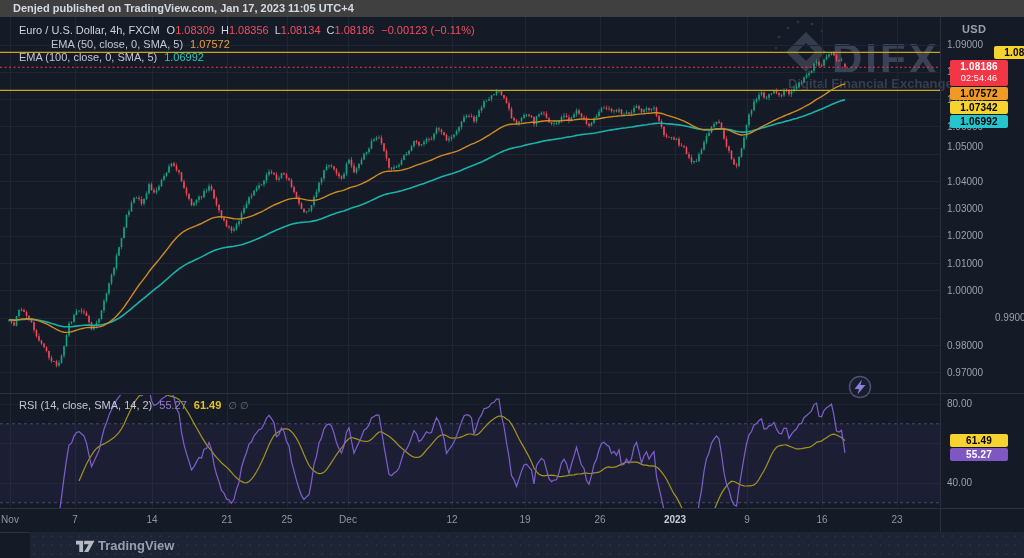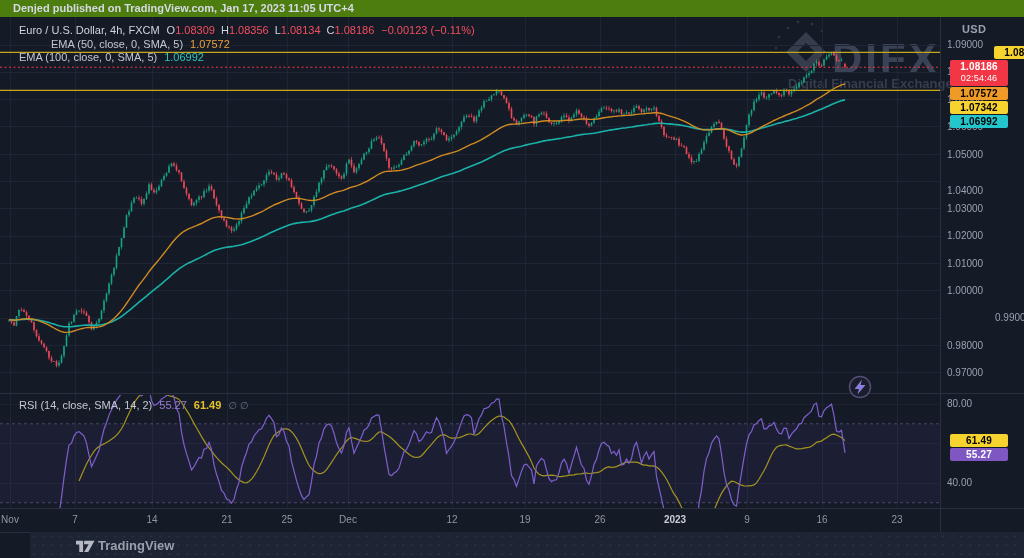--- a/index.html
+++ b/index.html
@@ -1,19 +1,19 @@
 <!DOCTYPE html>
 <html><head>
 <meta charset="utf-8">
 <style>
   html,body{margin:0;padding:0;background:#0d1118;}
   #app{position:relative;width:1024px;height:558px;background:#151a27;overflow:hidden;
        font-family:"Liberation Sans","DejaVu Sans",sans-serif;-webkit-font-smoothing:antialiased;}
   .abs{position:absolute;}
-  #header-bar{left:0;top:0;width:1024px;height:17px;background:#4d7c0f;z-index:5;}
+  #header-bar{left:0;top:0;width:1024px;height:17px;background:#404040;z-index:5;}
   #header-bar span{position:absolute;left:13px;top:2px;font-size:11px;font-weight:700;color:#d6dae4;white-space:nowrap;}
   #chart-svg{left:0;top:0;z-index:1;}
   .legend-row{z-index:6;font-size:11px;color:#d1d4dc;white-space:nowrap;display:flex;gap:7px;align-items:center;}
   .legend-row .lbl{color:#d1d4dc;}
   .legend-row .dim{color:#c3c7d1;}
   .ohlc{display:flex;gap:6px;}
   .ohlc b{font-weight:400;color:#d1d4dc;}
   .axis-panel-text{z-index:4;font-size:10px;color:#9aa0ae;line-height:12px;}
   .badge{position:absolute;left:950px;width:58px;border-radius:2px;text-align:center;
          font-size:10px;font-weight:600;z-index:7;letter-spacing:.2px;}
@@ -807,22 +807,22 @@
     <span style="color:#6c7181;font-size:10px;">∅ ∅</span>
   </div>
 
   <div id="usd-label" class="abs">USD</div>
 
   <div id="overlays">
       <div class="abs axis-panel-text" style="left: 947px; top: 39px;">1.09000</div>
       <div class="abs axis-panel-text" style="left: 947px; top: 66.3333px;">1.08000</div>
       <div class="abs axis-panel-text" style="left: 947px; top: 93.6666px;">1.07000</div>
       <div class="abs axis-panel-text" style="left: 947px; top: 121px;">1.06000</div>
-      <div class="abs axis-panel-text" style="left: 947px; top: 149px;">1.05000</div>
-      <div class="abs axis-panel-text" style="left: 947px; top: 175.667px; margin-top: 9px;">1.04000</div>
+      <div class="abs axis-panel-text" style="left: 947px; top: 141px;">1.05000</div>
+      <div class="abs axis-panel-text" style="left: 947px; top: 175.667px;">1.04000</div>
       <div class="abs axis-panel-text" style="left: 947px; top: 203px;">1.03000</div>
       <div class="abs axis-panel-text" style="left: 947px; top: 230.333px;">1.02000</div>
       <div class="abs axis-panel-text" style="left: 947px; top: 257.666px;">1.01000</div>
       <div class="abs axis-panel-text" style="left: 947px; top: 285px;">1.00000</div>
       <div class="abs axis-panel-text" style="left: 947px; top: 312.333px; padding-left: 48px;">0.99000</div>
       <div class="abs axis-panel-text" style="left: 947px; top: 339.666px;">0.98000</div>
       <div class="abs axis-panel-text" style="left: 947px; top: 367px;">0.97000</div>
       <div class="abs axis-panel-text" style="left: 947px; top: 398px;">80.00</div>
       <div class="abs axis-panel-text" style="left: 947px; top: 477px;">40.00</div>
       <div class="badge" style="top: 45.8527px; height: 13px; line-height: 13px; background: rgb(246, 211, 47); color: rgb(0, 0, 0); margin-left: 44px;">1.08731</div>

